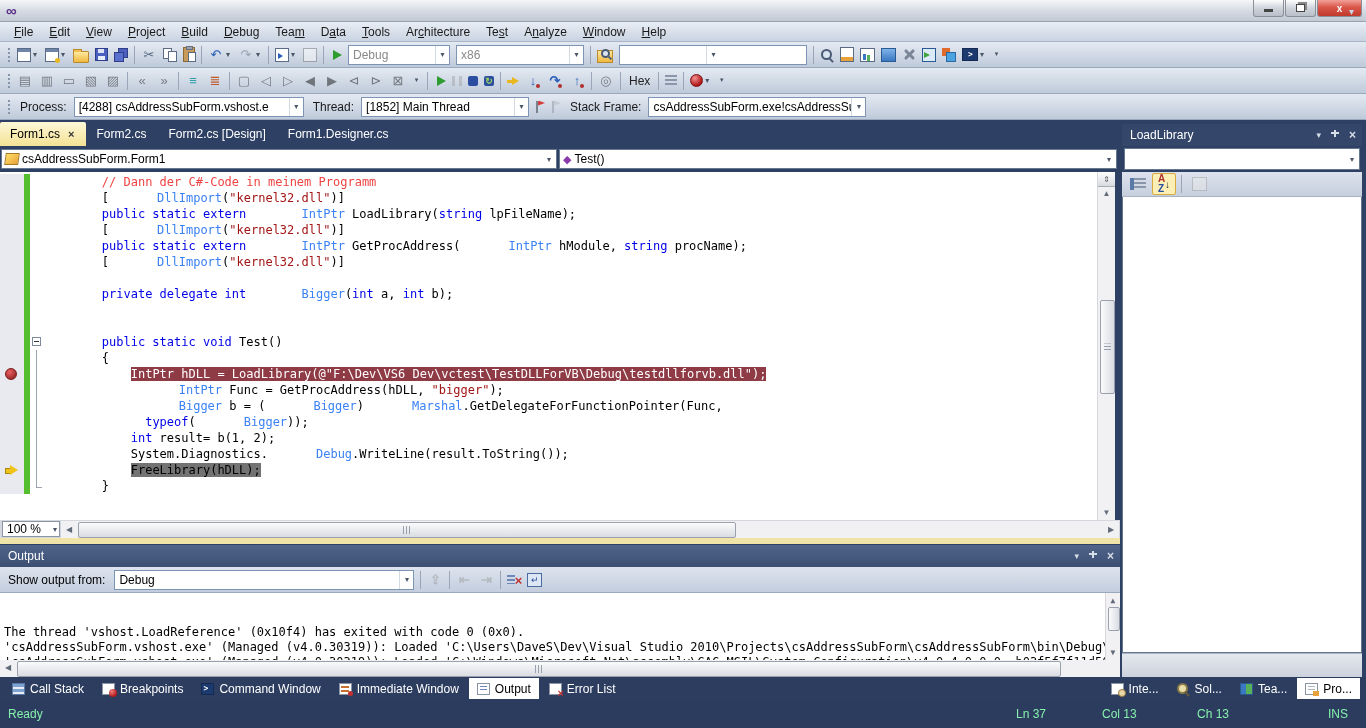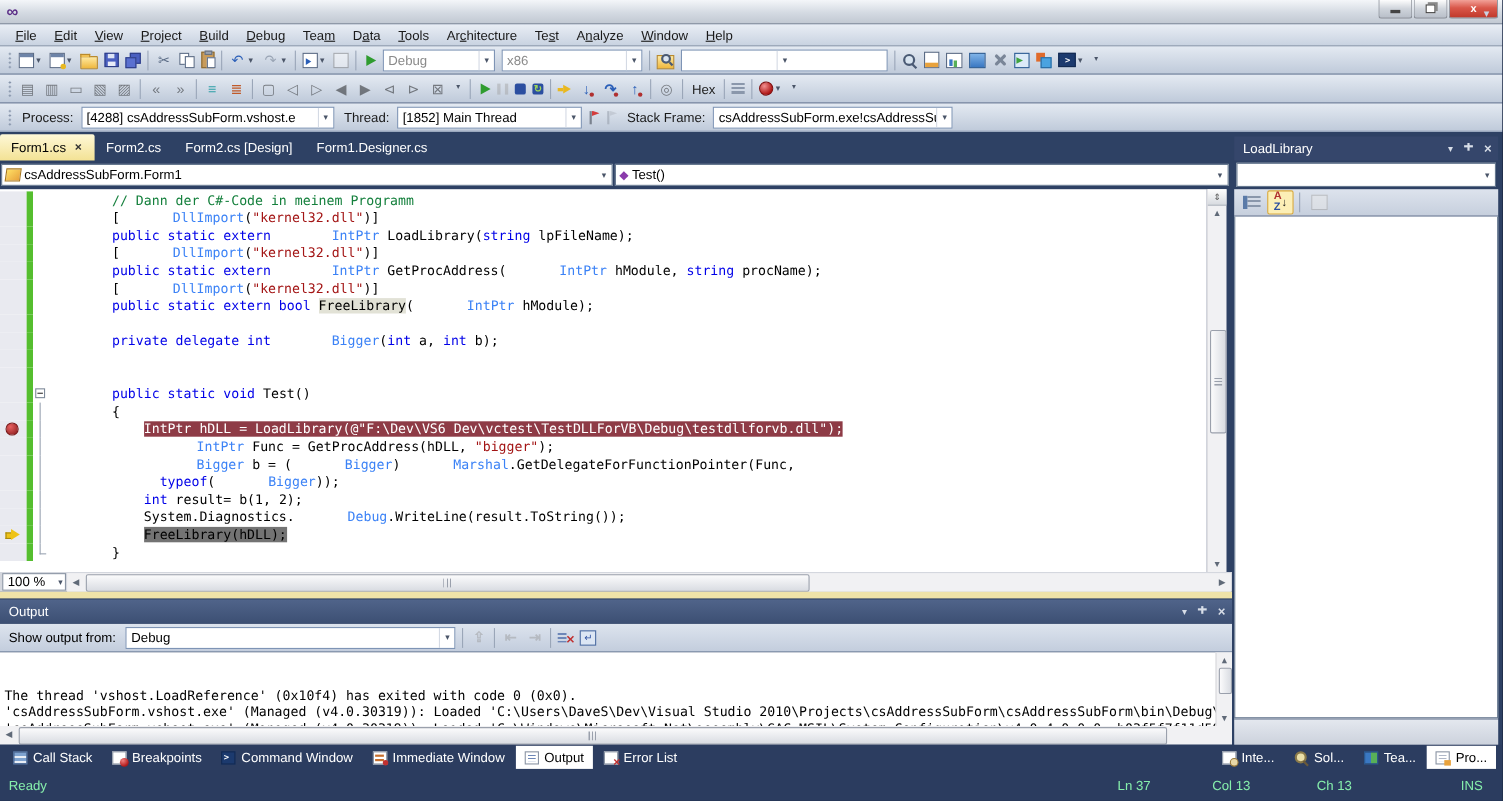--- a/index.html
+++ b/index.html
@@ -131,21 +131,21 @@
   .cl-ol{width:14px;flex:none;position:relative;}
   .cl-ol.mid::before{content:"";position:absolute;left:6px;top:0;bottom:0;width:1px;background:#9AA4B2;}
   .cl-ol.end::before{content:"";position:absolute;left:6px;top:0;height:9px;width:5px;border-left:1px solid #9AA4B2;border-bottom:1px solid #9AA4B2;}
   .foldbox{position:absolute;left:2px;top:3px;width:9px;height:9px;background:#fff;border:1px solid #7E8A9A;box-sizing:border-box;}
   .foldbox::after{content:"";position:absolute;left:1px;top:3px;width:5px;height:1px;background:#333;}
   .mk-bp{position:absolute;left:5px;top:2px;width:12px;height:12px;border-radius:50%;
     background:radial-gradient(circle at 35% 30%,#E86060,#9E2B2B 75%);border:1px solid #7A1A1A;box-sizing:border-box;}
   .mk-cur{position:absolute;left:5px;top:3px;width:13px;height:10px;}
   .mk-cur::before{content:"";position:absolute;left:0;top:3px;width:5px;height:4px;background:#EFC317;border:1px solid #A88A10;border-right:none;}
   .mk-cur::after{content:"";position:absolute;left:5px;top:0;border-top:5px solid transparent;border-bottom:5px solid transparent;border-left:8px solid #EFC317;}
-  .tok-pl{color:#000;} .tok-kw{color:#0000E8;} .tok-ty{color:#3b82f6;padding-left:48px;} .tok-st{color:#A31515;} .tok-cm{color:#15803d;}
+  .tok-pl{color:#000;} .tok-kw{color:#0000E8;} .tok-ty{color:#3b82f6;padding-left:48px;} .tok-st{color:#A31515;} .tok-cm{color:#ef4444;}
   .tok-rf{color:#000;background:#E2E2D6;}
   .tok-bp{color:#fff;background:#8E3B46;}
   .tok-cur{color:#000;background:#737373;}
   
   .vsb{position:absolute;left:1097px;top:172px;width:18px;height:348px;background:#F1F1F3;border-left:1px solid #D8D8DC;box-sizing:border-box;}
   .vsb .split{position:absolute;left:0;top:0;width:100%;height:14px;background:linear-gradient(#FDFDFD,#D8DBE0);border-bottom:1px solid #A8AEB8;
      display:flex;align-items:center;justify-content:center;color:#555;font-size:8px;}
   .vsb .split::after{content:"⇕";}
   .sb-arrow{position:absolute;left:0;width:100%;height:15px;display:flex;align-items:center;justify-content:center;color:#606A78;font-size:8px;}
   .vsb .up{top:14px;} .vsb .down{bottom:0;}
@@ -535,21 +535,20 @@
   </div>
 
   <div class="editor">
     <div>
         <div class="cl"><span class="cl-ind"></span><span class="cl-green"></span><span class="cl-ol"></span><span class="cl-txt"><span class="tok-pl">        </span><span class="tok-cm">// Dann der C#-Code in meinem Programm</span></span></div>
         <div class="cl"><span class="cl-ind"></span><span class="cl-green"></span><span class="cl-ol"></span><span class="cl-txt"><span class="tok-pl">        [</span><span class="tok-ty">DllImport</span><span class="tok-pl">(</span><span class="tok-st">"kernel32.dll"</span><span class="tok-pl">)]</span></span></div>
         <div class="cl"><span class="cl-ind"></span><span class="cl-green"></span><span class="cl-ol"></span><span class="cl-txt"><span class="tok-pl">        </span><span class="tok-kw">public static extern </span><span class="tok-ty">IntPtr</span><span class="tok-pl"> LoadLibrary(</span><span class="tok-kw">string</span><span class="tok-pl"> lpFileName);</span></span></div>
         <div class="cl"><span class="cl-ind"></span><span class="cl-green"></span><span class="cl-ol"></span><span class="cl-txt"><span class="tok-pl">        [</span><span class="tok-ty">DllImport</span><span class="tok-pl">(</span><span class="tok-st">"kernel32.dll"</span><span class="tok-pl">)]</span></span></div>
         <div class="cl"><span class="cl-ind"></span><span class="cl-green"></span><span class="cl-ol"></span><span class="cl-txt"><span class="tok-pl">        </span><span class="tok-kw">public static extern </span><span class="tok-ty">IntPtr</span><span class="tok-pl"> GetProcAddress(</span><span class="tok-ty">IntPtr</span><span class="tok-pl"> hModule, </span><span class="tok-kw">string</span><span class="tok-pl"> procName);</span></span></div>
         <div class="cl"><span class="cl-ind"></span><span class="cl-green"></span><span class="cl-ol"></span><span class="cl-txt"><span class="tok-pl">        [</span><span class="tok-ty">DllImport</span><span class="tok-pl">(</span><span class="tok-st">"kernel32.dll"</span><span class="tok-pl">)]</span></span></div>
-        <div class="cl"><span class="cl-ind"></span><span class="cl-green"></span><span class="cl-ol"></span><span class="cl-txt"><span class="tok-pl">        </span><span class="tok-kw">public static extern bool </span><span class="tok-rf">FreeLibrary</span><span class="tok-pl">(</span><span class="tok-ty">IntPtr</span><span class="tok-pl"> hModule);</span></span></div>
         <div class="cl"><span class="cl-ind"></span><span class="cl-green"></span><span class="cl-ol"></span><span class="cl-txt"></span></div>
         <div class="cl"><span class="cl-ind"></span><span class="cl-green"></span><span class="cl-ol"></span><span class="cl-txt"><span class="tok-pl">        </span><span class="tok-kw">private delegate int </span><span class="tok-ty">Bigger</span><span class="tok-pl">(</span><span class="tok-kw">int</span><span class="tok-pl"> a, </span><span class="tok-kw">int</span><span class="tok-pl"> b);</span></span></div>
         <div class="cl"><span class="cl-ind"></span><span class="cl-green"></span><span class="cl-ol"></span><span class="cl-txt"></span></div>
         <div class="cl"><span class="cl-ind"></span><span class="cl-green"></span><span class="cl-ol"></span><span class="cl-txt"></span></div>
         <div class="cl"><span class="cl-ind"></span><span class="cl-green"></span><span class="cl-ol"><span class="foldbox"></span></span><span class="cl-txt"><span class="tok-pl">        </span><span class="tok-kw">public static void </span><span class="tok-pl">Test()</span></span></div>
         <div class="cl"><span class="cl-ind"></span><span class="cl-green"></span><span class="cl-ol mid"></span><span class="cl-txt"><span class="tok-pl">        {</span></span></div>
         <div class="cl"><span class="cl-ind"><span class="mk-bp"></span></span><span class="cl-green"></span><span class="cl-ol mid"></span><span class="cl-txt"><span class="tok-pl">            </span><span class="tok-bp">IntPtr hDLL = LoadLibrary(@"F:\Dev\VS6 Dev\vctest\TestDLLForVB\Debug\testdllforvb.dll");</span></span></div>
         <div class="cl"><span class="cl-ind"></span><span class="cl-green"></span><span class="cl-ol mid"></span><span class="cl-txt"><span class="tok-pl">            </span><span class="tok-ty">IntPtr</span><span class="tok-pl"> Func = GetProcAddress(hDLL, </span><span class="tok-st">"bigger"</span><span class="tok-pl">);</span></span></div>
         <div class="cl"><span class="cl-ind"></span><span class="cl-green"></span><span class="cl-ol mid"></span><span class="cl-txt"><span class="tok-pl">            </span><span class="tok-ty">Bigger</span><span class="tok-pl"> b = (</span><span class="tok-ty">Bigger</span><span class="tok-pl">)</span><span class="tok-ty">Marshal</span><span class="tok-pl">.GetDelegateForFunctionPointer(Func,</span></span></div>
         <div class="cl"><span class="cl-ind"></span><span class="cl-green"></span><span class="cl-ol mid"></span><span class="cl-txt"><span class="tok-pl">              </span><span class="tok-kw">typeof</span><span class="tok-pl">(</span><span class="tok-ty">Bigger</span><span class="tok-pl">));</span></span></div>

